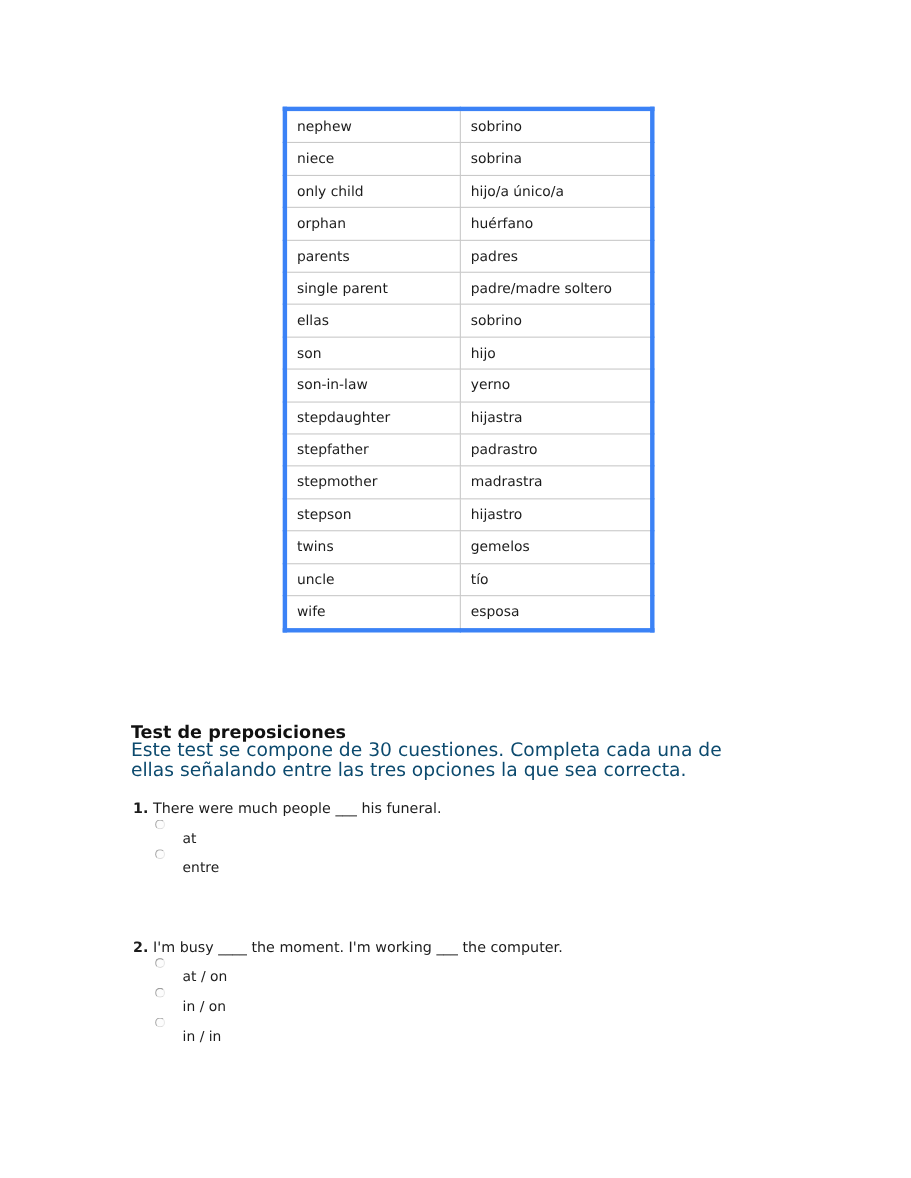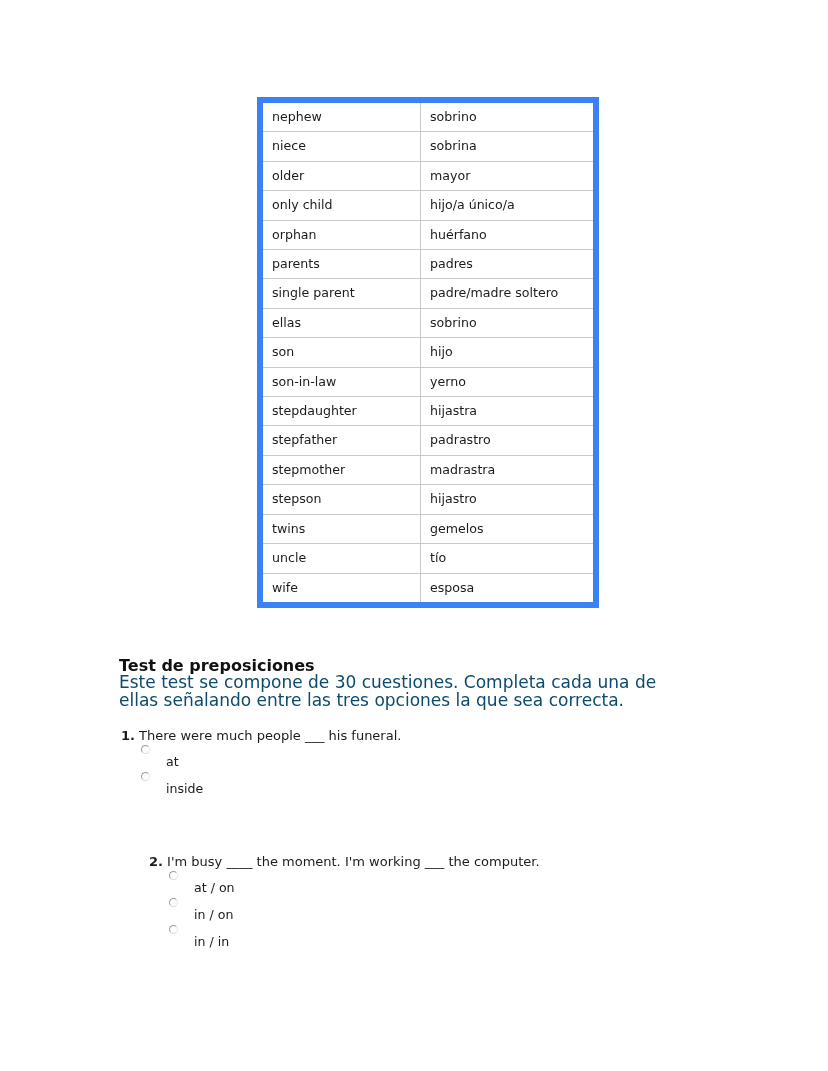--- a/index.html
+++ b/index.html
@@ -20,21 +20,21 @@
   #vocab-table-wrap {
     position: absolute;
     left: 257px;
     top: 97px;
     width: 311px;
   }
   table.vocab {
     border-collapse: collapse;
     width: 311px;
     table-layout: fixed;
-    border: 6px solid #3b82f6;
+    border: 4px solid #3b82f6;
   }
   table.vocab td {
     border: 1px solid #c9c9c9;
     height: 28.4px;
     padding: 0 0 0 9px;
     font-size: 12.6px;
     line-height: 28.4px;
     color: #1c1c1c;
     vertical-align: middle;
     overflow: hidden;
@@ -68,21 +68,21 @@
     margin: 0;
     width: 580px;
   }
 
   .question-block {
     position: absolute;
     left: 0;
     width: 600px;
   }
   #question-1 { top: 70px; }
-  #question-2 { top: 196px; margin-left: 28px; }
+  #question-2 { top: 196px; }
 
   .q-text {
     font-size: 13px;
     line-height: 17px;
     color: #1c1c1c;
     white-space: nowrap;
     margin: 0;
     padding-left: 2px;
   }
   .q-num {
@@ -130,24 +130,20 @@
     <tbody>
         <tr>
           <td class="col-en">nephew</td>
           <td class="col-es">sobrino</td>
         </tr>
         <tr>
           <td class="col-en">niece</td>
           <td class="col-es">sobrina</td>
         </tr>
         <tr>
-          <td class="col-en">older</td>
-          <td class="col-es">mayor</td>
-        </tr>
-        <tr>
           <td class="col-en">only child</td>
           <td class="col-es">hijo/a único/a</td>
         </tr>
         <tr>
           <td class="col-en">orphan</td>
           <td class="col-es">huérfano</td>
         </tr>
         <tr>
           <td class="col-en">parents</td>
           <td class="col-es">padres</td>
@@ -208,21 +204,21 @@
     <p class="q-text">
       <span class="q-num">1.</span><span> There were much people ___ his funeral.</span>
     </p>
     <ul class="options">
       <li class="option-row">
         <span class="radio-glyph"></span>
         <span class="option-label">at</span>
       </li>
       <li class="option-row">
         <span class="radio-glyph"></span>
-        <span class="option-label">inside</span>
+        <span class="option-label">entre</span>
       </li>
     </ul>
   </div>
 
   <div class="question-block" id="question-2">
     <p class="q-text">
       <span class="q-num">2.</span><span> I'm busy ____ the moment. I'm working ___ the computer.</span>
     </p>
     <ul class="options">
       <li class="option-row">

